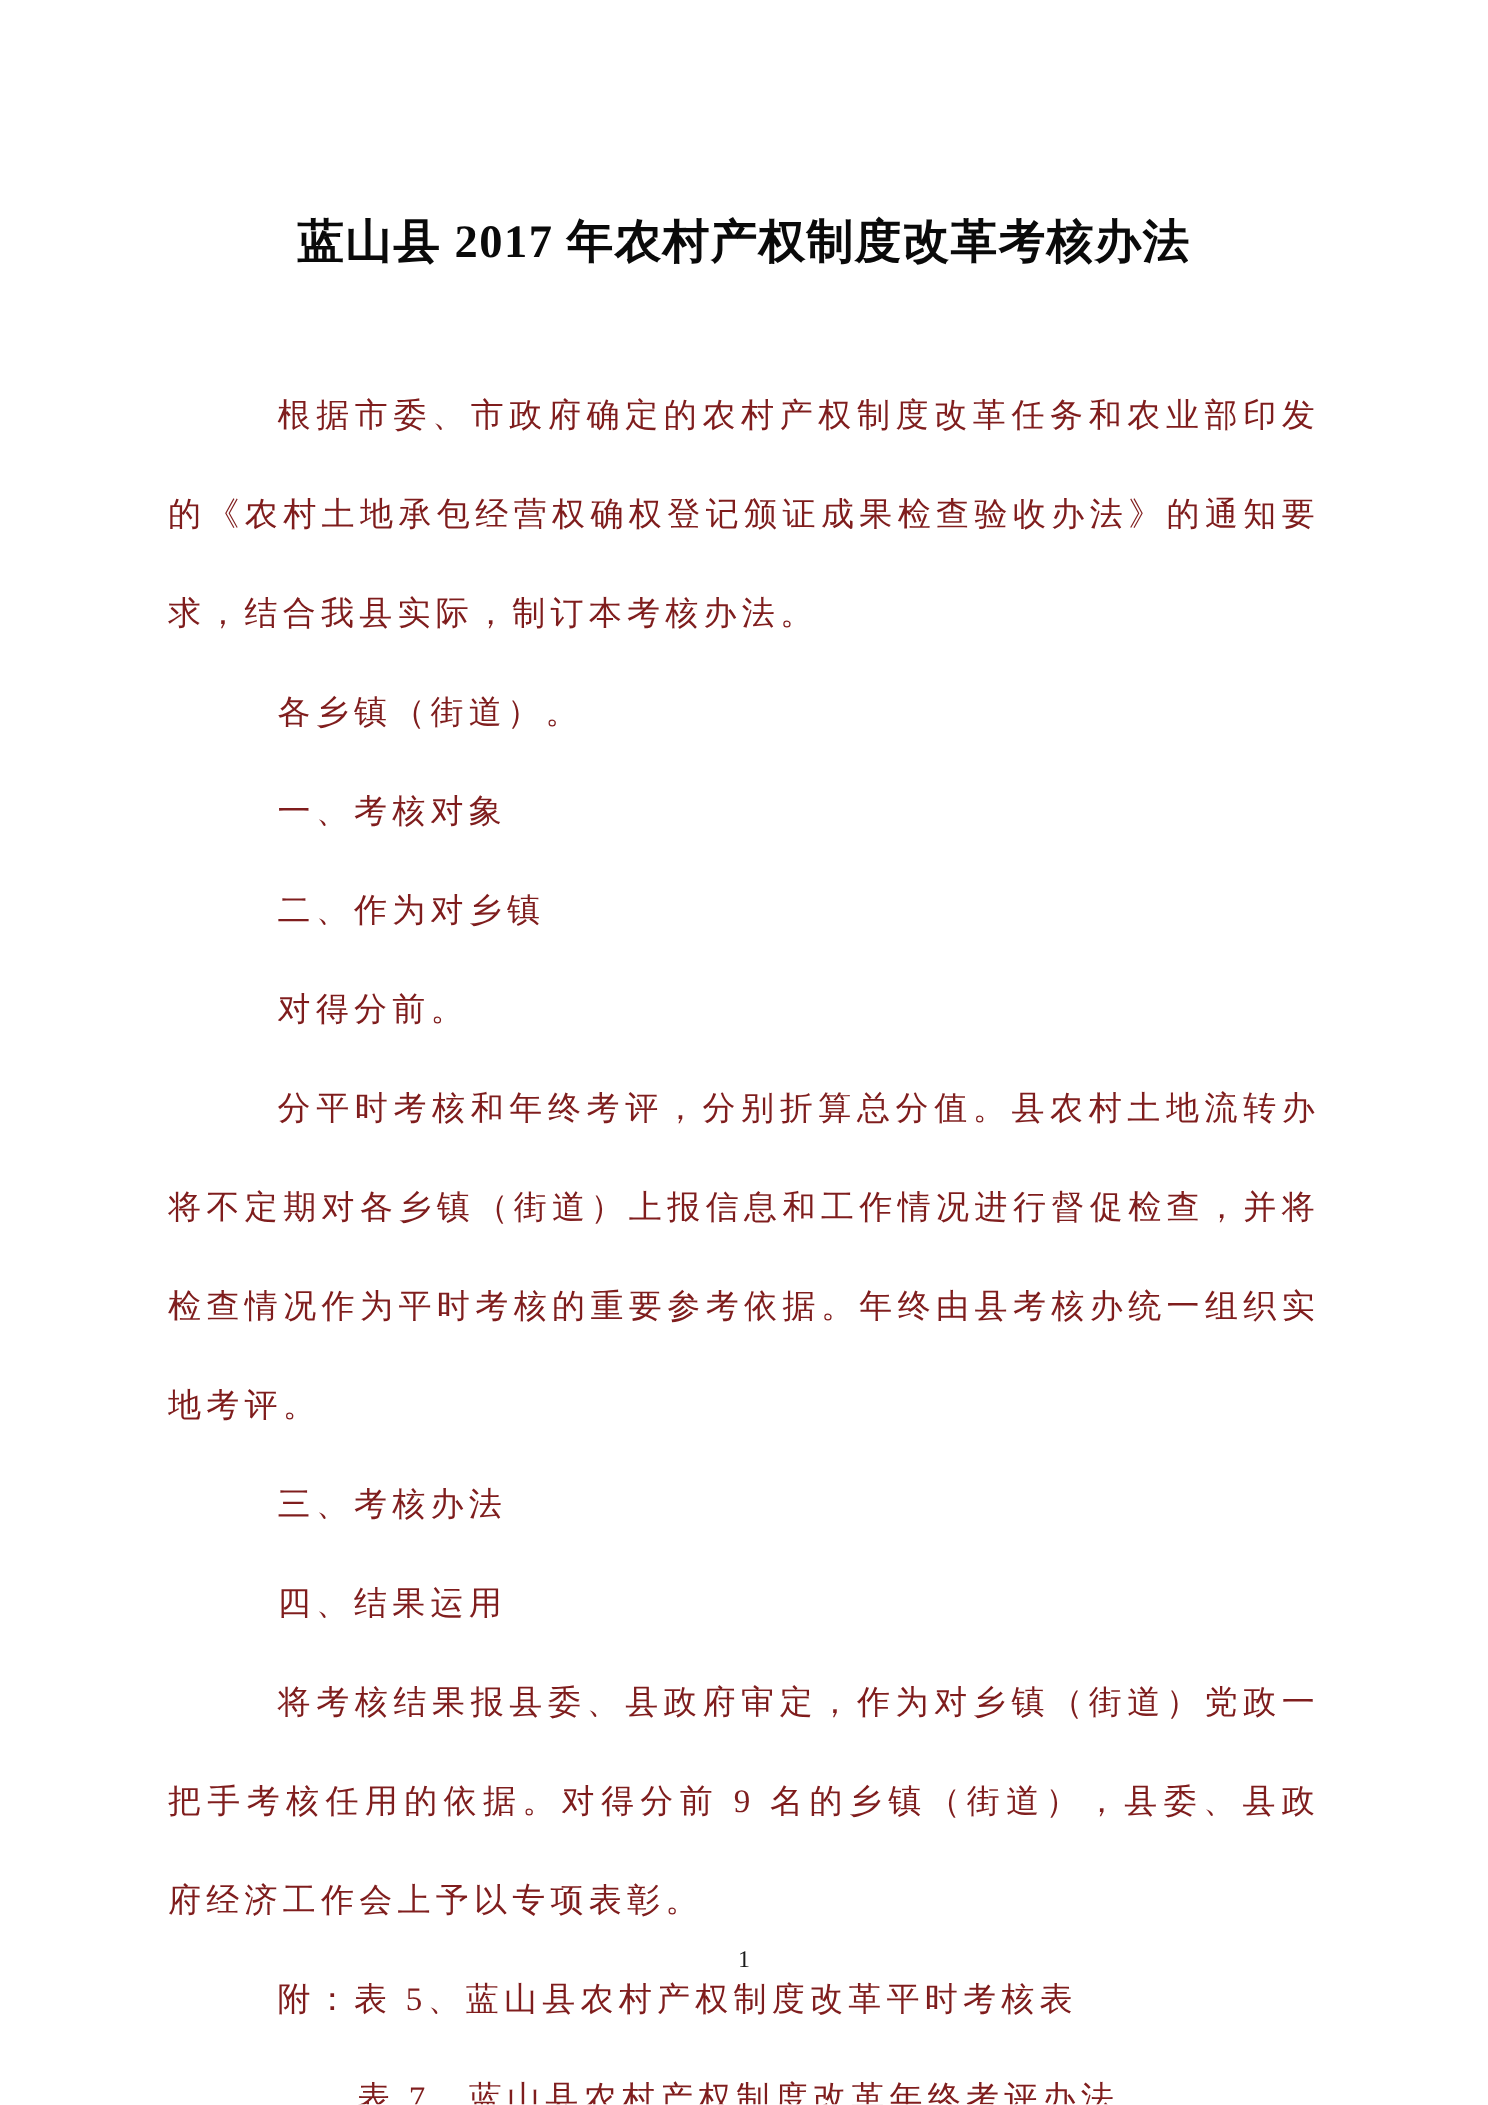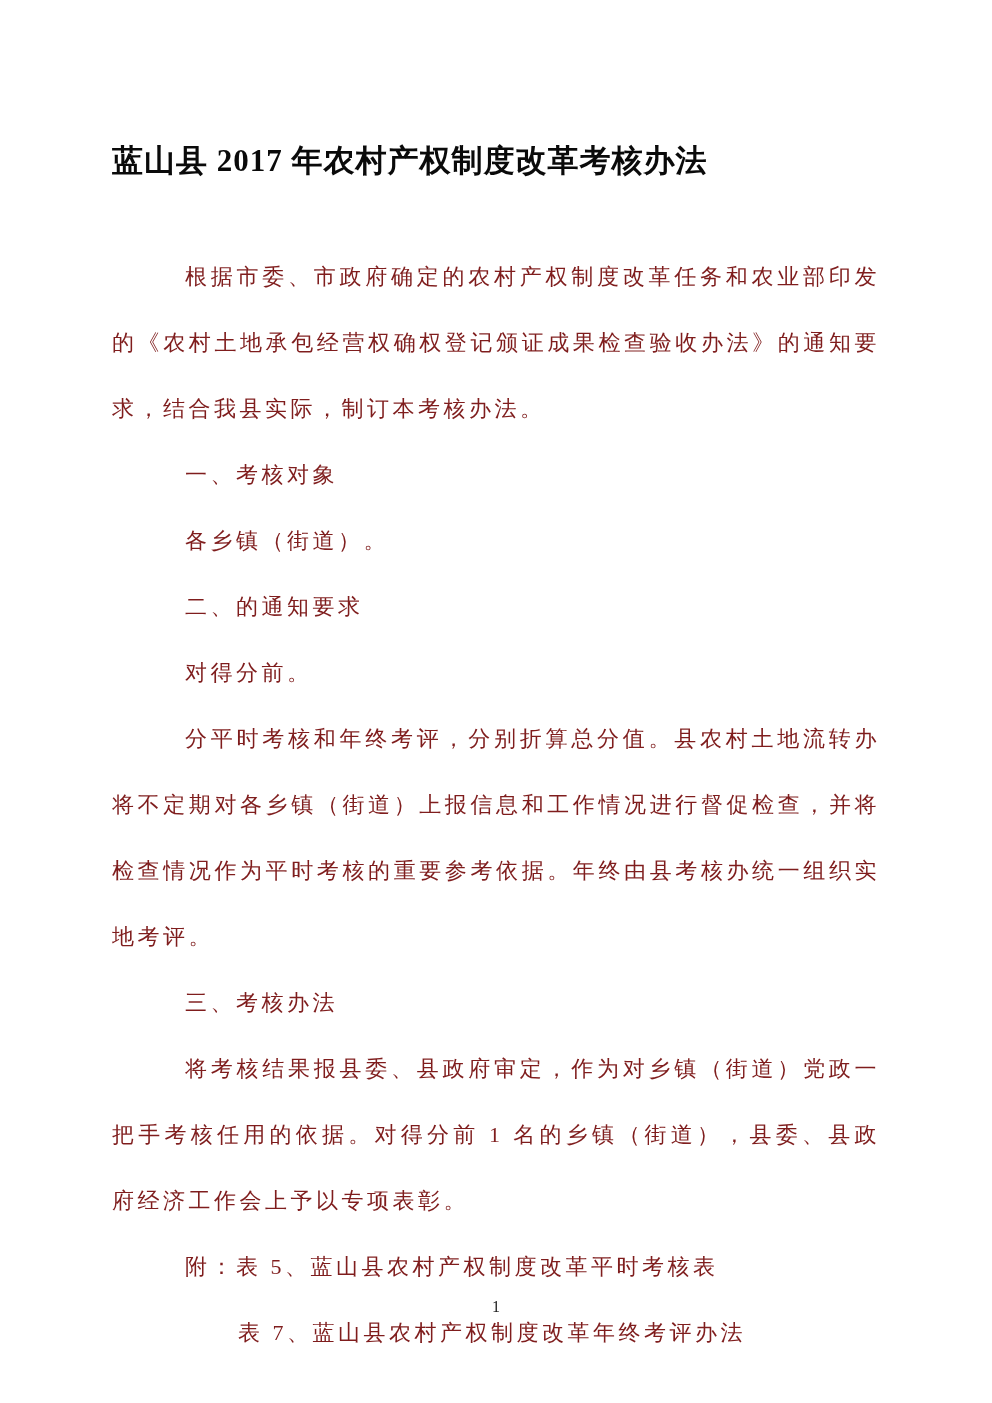--- a/index.html
+++ b/index.html
@@ -20,20 +20,21 @@
     left: 112px;
     top: 0;
     width: 768px;
   }
   .title {
     margin: 136px 0 0 0;
     padding: 0;
     font-size: 31px;
     line-height: 50px;
     font-weight: 700;
+    text-align: center;
     letter-spacing: 1px;
     color: #0a0a0a;
     font-family: "Liberation Serif", "DejaVu Serif", serif;
   }
   .body {
     margin-top: 58px;
     font-size: 22px;
     line-height: 66px;
     letter-spacing: 3.5px;
     color: #7f1d1d;
@@ -59,25 +60,26 @@
   }
 </style>
 </head>
 <body>
 
 <div class="page">
   <div class="content">
     <h1 class="title">蓝山县 2017 年农村产权制度改革考核办法</h1>
     <div class="body" id="paragraphs">
         <p class="para">根据市委、市政府确定的农村产权制度改革任务和农业部印发的《农村土地承包经营权确权登记颁证成果检查验收办法》的通知要求，结合我县实际，制订本考核办法。</p>
+        <p class="para">各乡镇（街道）。</p>
         <p class="para">一、考核对象</p>
-        <p class="para">各乡镇（街道）。</p>
-        <p class="para">二、的通知要求</p>
+        <p class="para">二、作为对乡镇</p>
         <p class="para">对得分前。</p>
         <p class="para">分平时考核和年终考评，分别折算总分值。县农村土地流转办将不定期对各乡镇（街道）上报信息和工作情况进行督促检查，并将检查情况作为平时考核的重要参考依据。年终由县考核办统一组织实地考评。</p>
         <p class="para">三、考核办法</p>
-        <p class="para">将考核结果报县委、县政府审定，作为对乡镇（街道）党政一把手考核任用的依据。对得分前 1 名的乡镇（街道），县委、县政府经济工作会上予以专项表彰。</p>
+        <p class="para">四、结果运用</p>
+        <p class="para">将考核结果报县委、县政府审定，作为对乡镇（街道）党政一把手考核任用的依据。对得分前 9 名的乡镇（街道），县委、县政府经济工作会上予以专项表彰。</p>
         <p class="para">附：表 5、蓝山县农村产权制度改革平时考核表</p>
         <p class="para deep">表 7、蓝山县农村产权制度改革年终考评办法</p>
       </div>
   </div>
   <div class="page-number">1</div>
 </div>
 
 </body></html>

